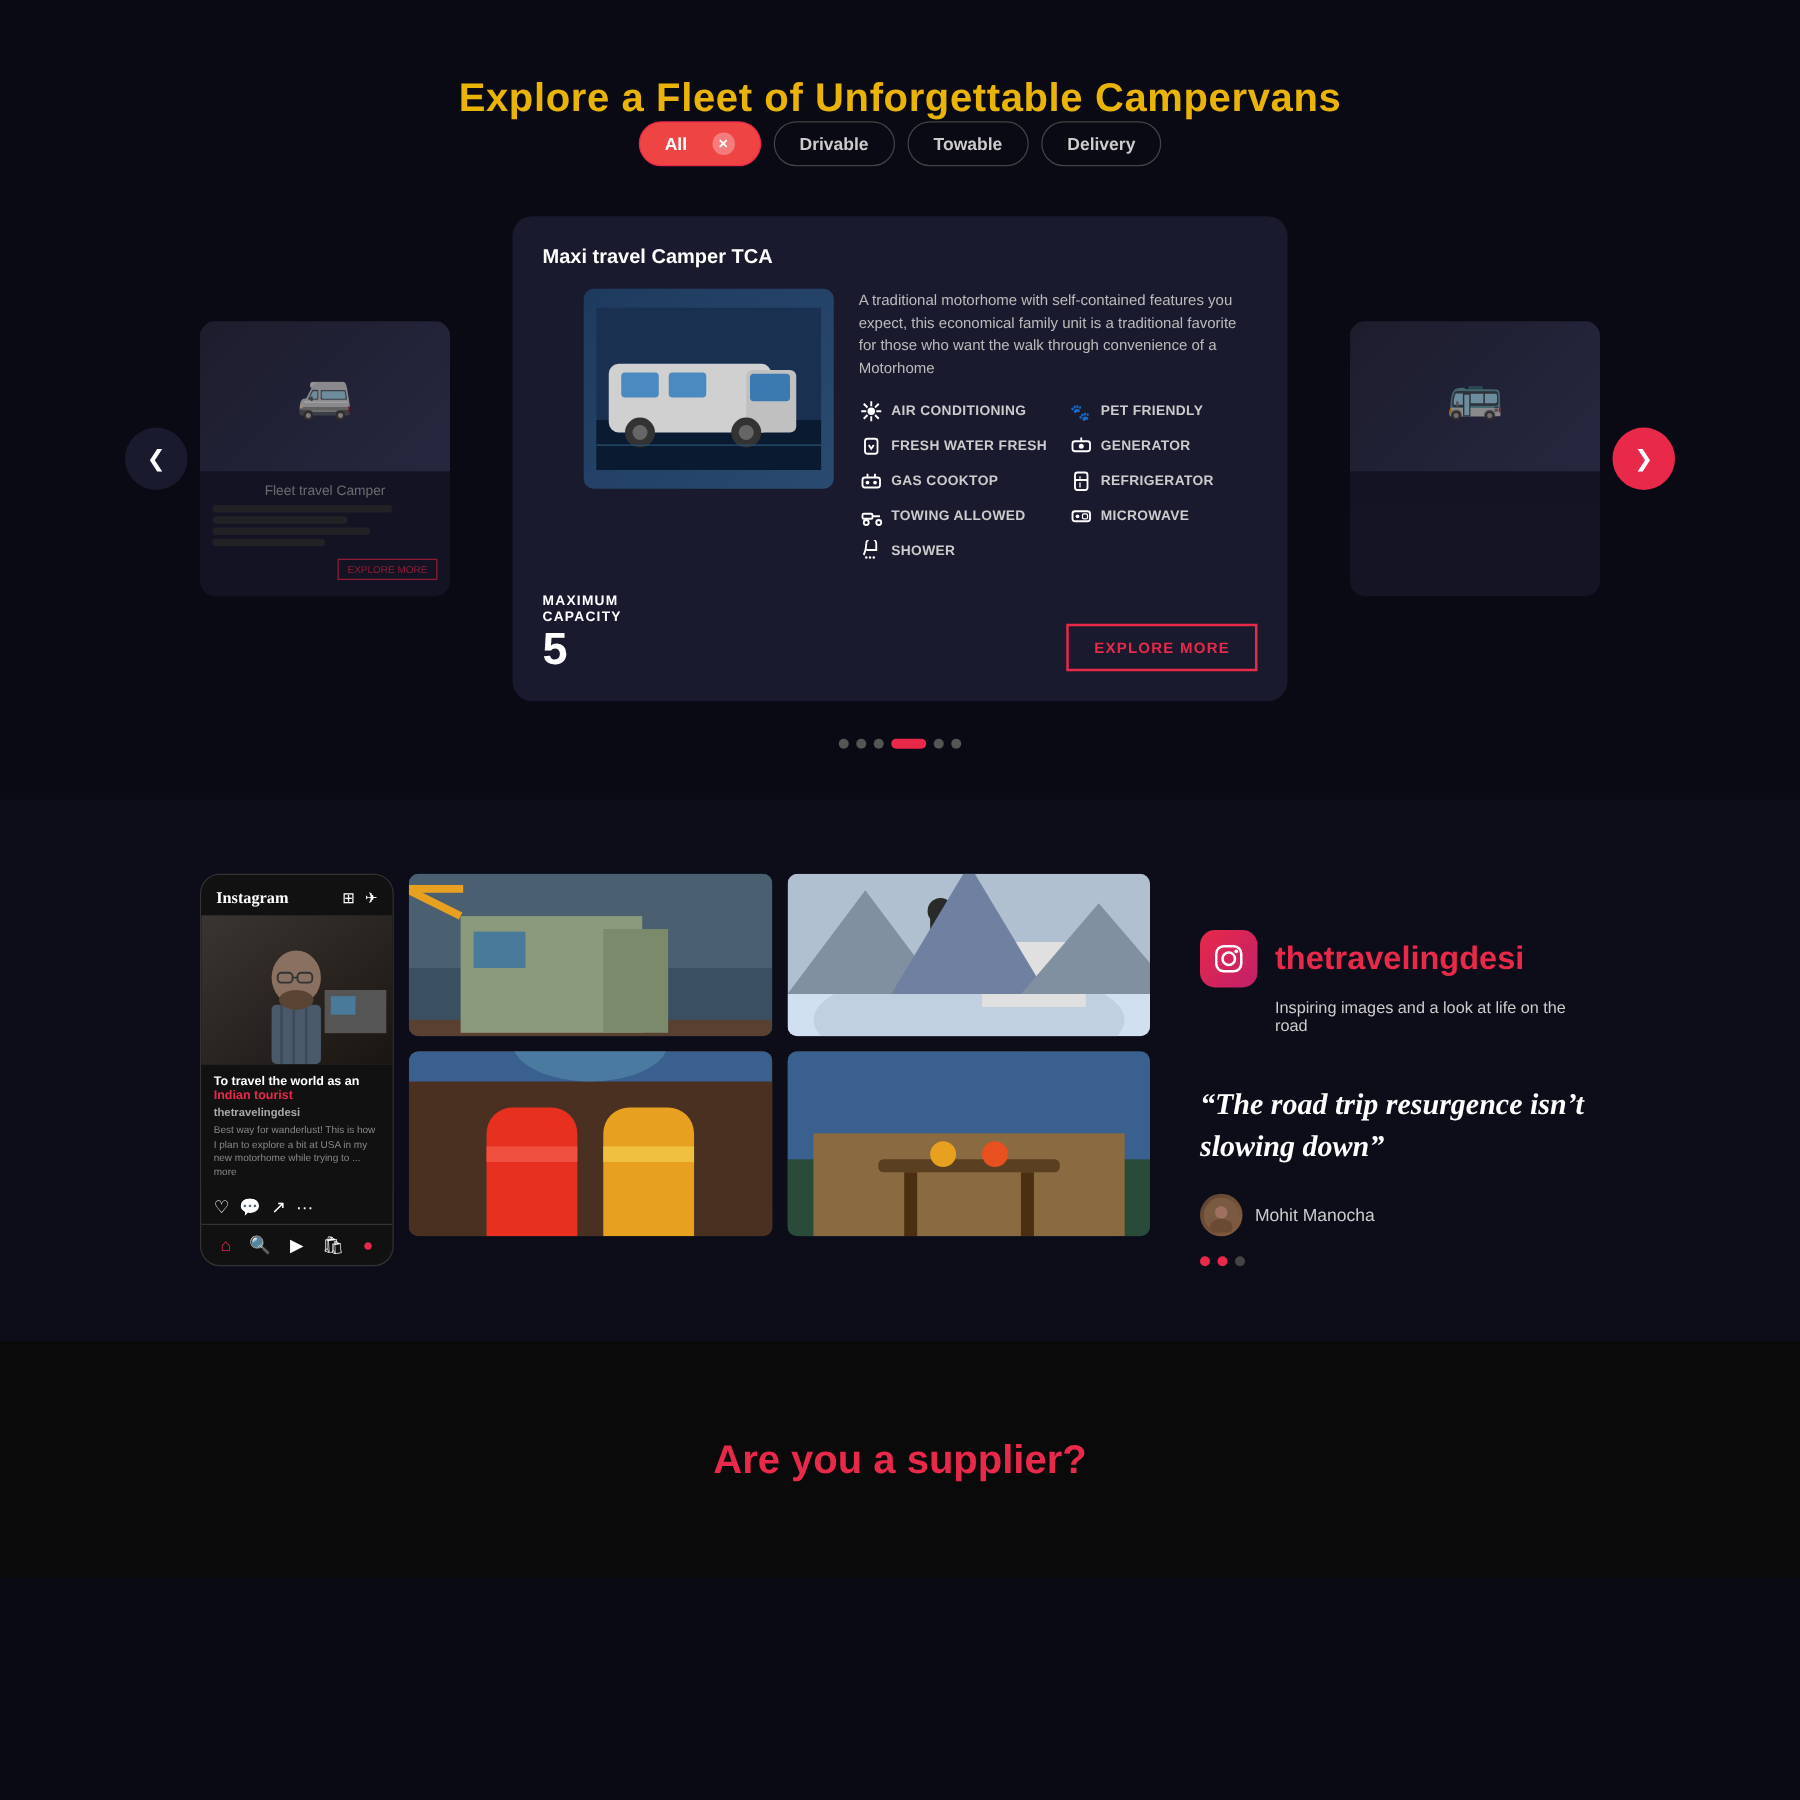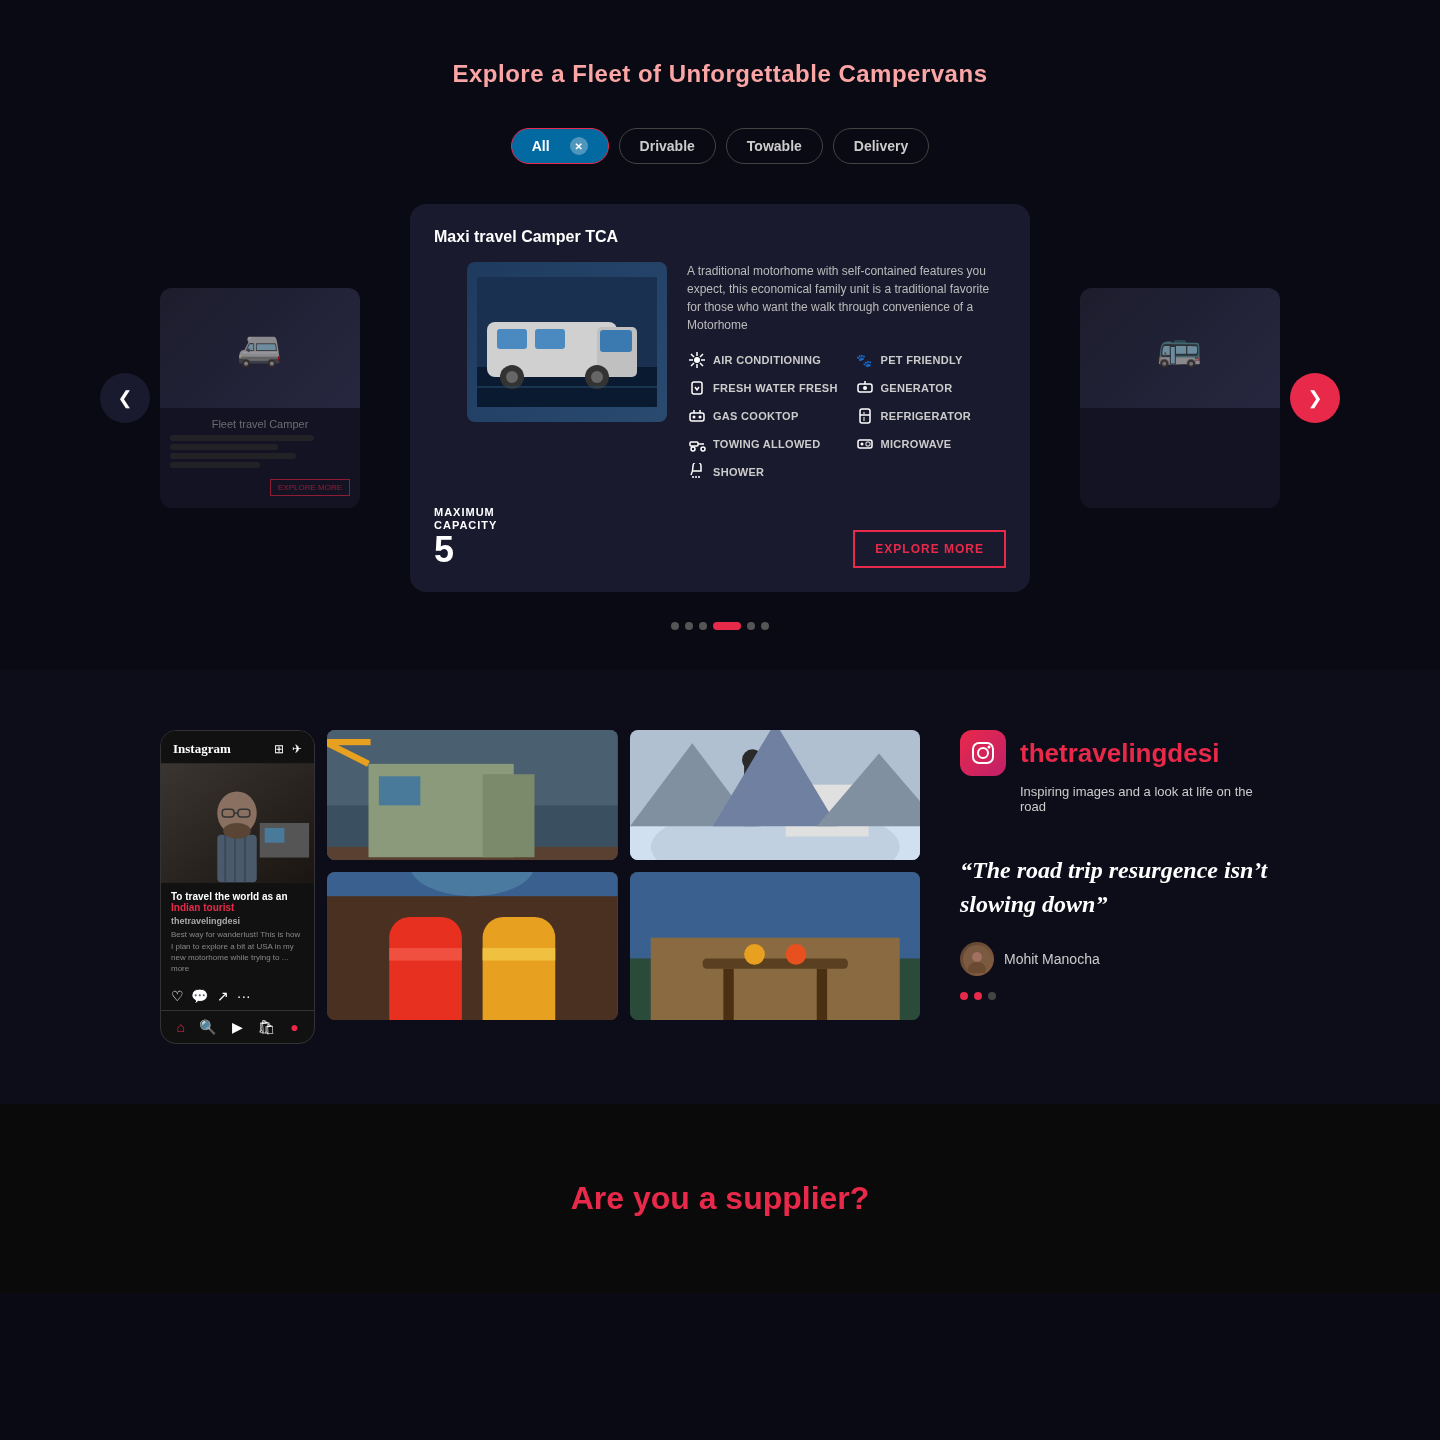--- a/index.html
+++ b/index.html
@@ -13,24 +13,23 @@
     }
 
     
     .fleet-section {
       padding: 60px 0 40px;
       text-align: center;
       background: #0a0a14;
     }
 
     .fleet-title {
-      font-size: 24px;
+      font-size: 32px;
       font-weight: 700;
-      color: #fca5a5;
-      margin-bottom: 40px;
+      color: #eab308;
       letter-spacing: 0.5px;
     }
 
     .filter-tabs {
       display: flex;
       justify-content: center;
       gap: 10px;
       margin-bottom: 40px;
     }
 
@@ -40,21 +39,21 @@
       border: none;
       cursor: pointer;
       font-size: 14px;
       font-weight: 600;
       background: transparent;
       color: #ccc;
       border: 1px solid #444;
     }
 
     .filter-tab.active {
-      background: #0369a1;
+      background: #ef4444;
       color: #fff;
       border-color: #e8294a;
       display: flex;
       align-items: center;
       gap: 20px;
     }
 
     .filter-tab .close-x {
       display: inline-flex;
       align-items: center;
@@ -259,21 +258,21 @@
       width: 28px;
       border-radius: 4px;
     }
 
     
     .instagram-section {
       background: #0d0d1a;
       padding: 60px 160px;
       display: flex;
       gap: 40px;
-      align-items: flex-start;
+      align-items: flex-end;
     }
 
     .instagram-gallery {
       display: flex;
       gap: 12px;
       flex: 1;
     }
 
     
     .instagram-phone {

